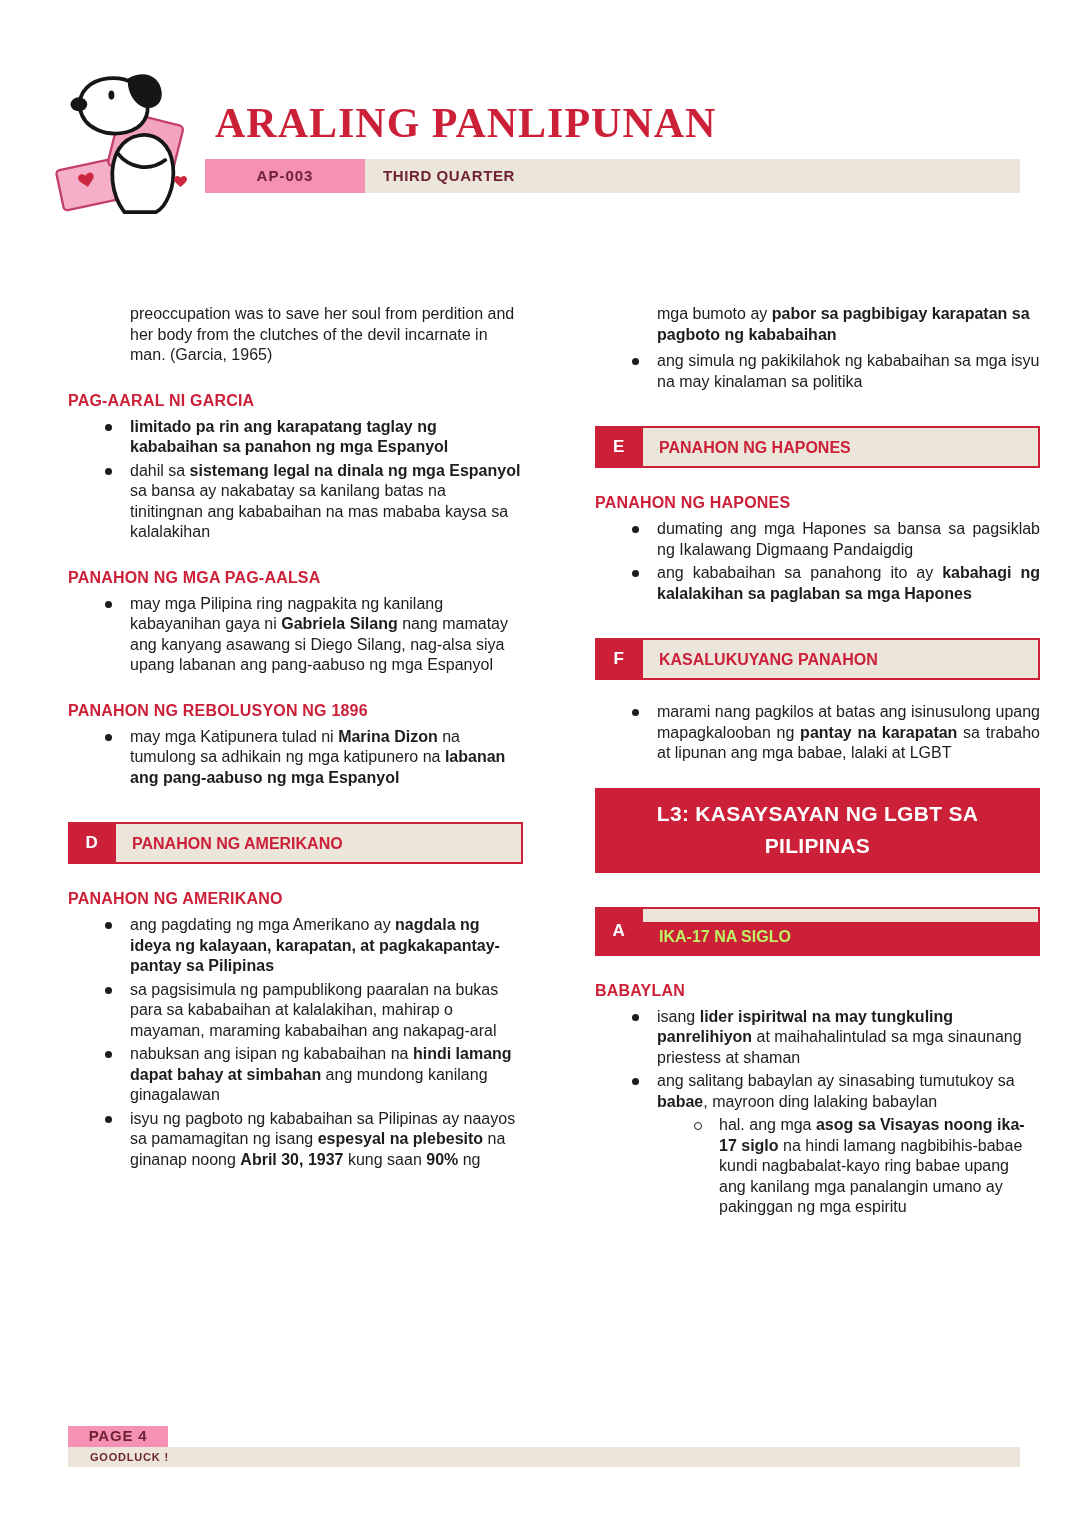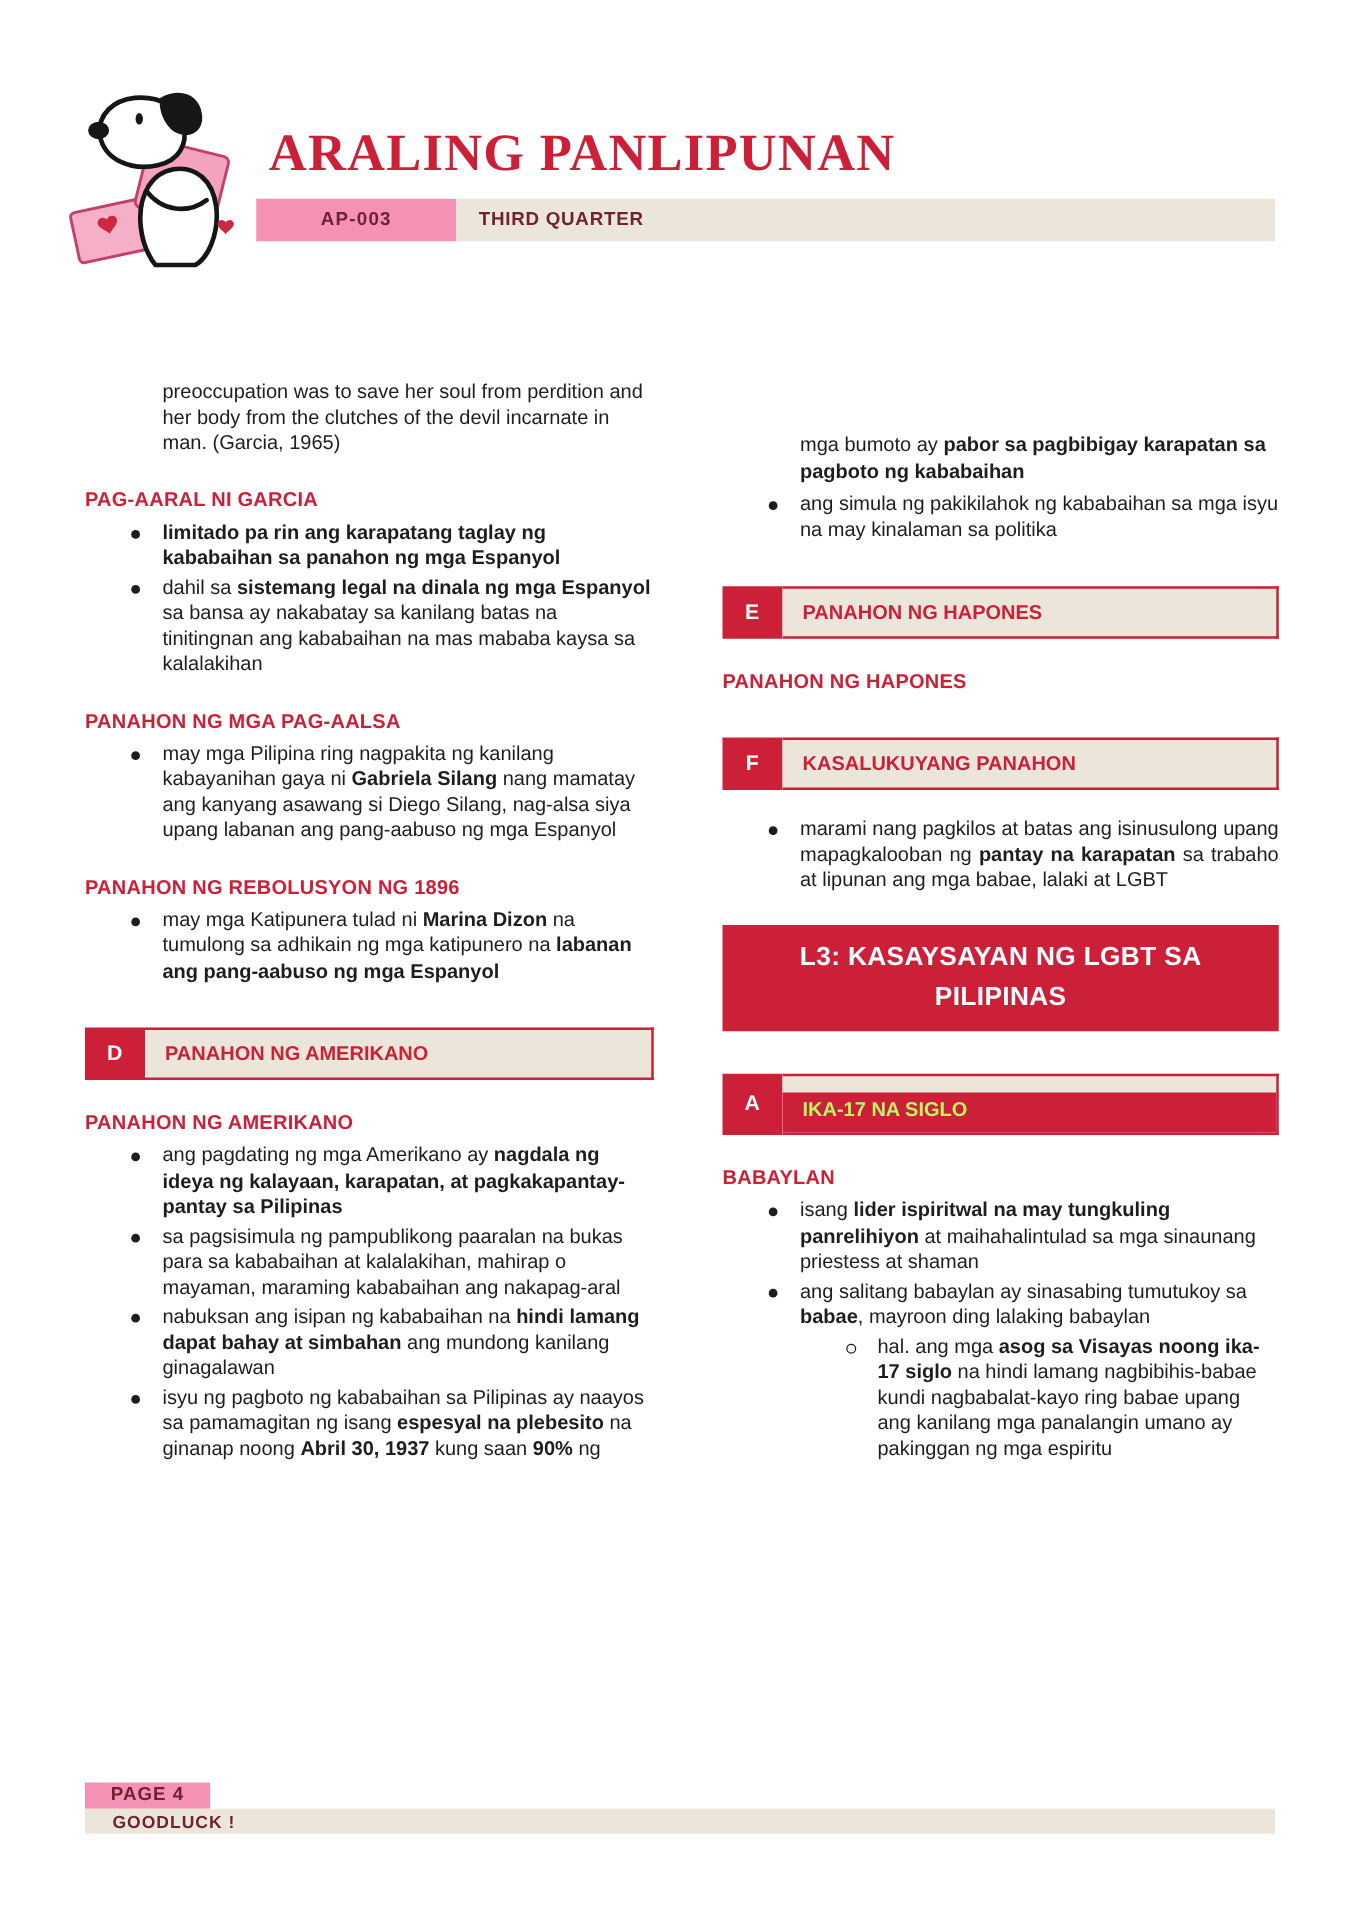--- a/index.html
+++ b/index.html
@@ -31,21 +31,21 @@
     width:160px;background:var(--pink);color:var(--badge-text);
     font-weight:bold;font-size:15px;letter-spacing:1px;
     display:flex;align-items:center;justify-content:center;
   }
   .badge-beige{
     flex:1;background:var(--beige);color:var(--badge-text);
     font-weight:bold;font-size:15px;letter-spacing:.6px;
     display:flex;align-items:center;padding-left:18px;
   }
   
-  .columns{display:flex;gap:55px;margin-top:90px;padding:0 57px 0 68px;align-items:flex-end;}
+  .columns{display:flex;gap:72px;margin-top:90px;padding:0 57px 0 68px;align-items:flex-start;}
   .col{width:455px;flex:none;}
   .col.right{width:445px;}
   .para{margin:0 0 6px;}
   .para.indent{margin-left:62px;}
   .heading{color:var(--red);font-weight:bold;font-size:16px;letter-spacing:.2px;margin:24px 0 6px;line-height:21px;}
   .bullets{list-style:none;margin:2px 0 16px;padding:0 0 0 62px;}
   .bullets li{position:relative;margin-bottom:3px;}
   .bullets li::before{
     content:"";position:absolute;left:-25px;top:7px;width:7px;height:7px;
     border-radius:50%;background:var(--body-text);
@@ -73,21 +73,21 @@
     background:var(--red);color:#fff;font-weight:bold;font-size:21px;line-height:1.55;
     text-align:center;padding:10px;margin:24px 0 20px;letter-spacing:.3px;
   }
   
   .footer{position:absolute;left:68px;right:60px;bottom:92px;height:38px;display:flex;flex-direction:column;}
   .footer-page{
     width:100px;background:var(--pink);color:var(--badge-text);font-weight:bold;font-size:15px;
     letter-spacing:.8px;display:flex;align-items:center;justify-content:center;
   }
   .footer-msg{
-    flex:1;background:var(--beige);color:var(--badge-text);font-weight:bold;font-size:14px;
+    flex:1;background:var(--beige);color:var(--badge-text);font-weight:bold;font-size:11px;
     letter-spacing:.8px;display:flex;align-items:center;padding-left:22px;
   }
 </style>
 </head>
 <body>
 
 <div class="page">
 
   <header class="header">
     <div class="mascot">
@@ -164,20 +164,24 @@
         <ul class="bullets">
           <li><span>ang simula ng pakikilahok ng kababaihan sa mga isyu na may kinalaman sa politika</span></li>
         </ul>
         <div class="section-box">
           <div class="section-letter">E</div>
           <div class="section-title">
             <span class="line">PANAHON NG HAPONES</span>
           </div>
         </div>
         <h3 class="heading">PANAHON NG HAPONES</h3>
+        <ul class="bullets">
+          <li class="justify"><span>dumating ang mga Hapones sa bansa sa pagsiklab ng Ikalawang Digmaang Pandaigdig</span></li>
+          <li class="justify"><span>ang kababaihan sa panahong ito ay </span><span class="b">kabahagi ng kalalakihan sa paglaban sa mga Hapones</span></li>
+        </ul>
         <div class="section-box">
           <div class="section-letter">F</div>
           <div class="section-title">
             <span class="line">KASALUKUYANG PANAHON</span>
           </div>
         </div>
         <ul class="bullets">
           <li class="justify"><span>marami nang pagkilos at batas ang isinusulong upang mapagkalooban ng </span><span class="b">pantay na karapatan</span><span> sa trabaho at lipunan ang mga babae, lalaki at LGBT</span></li>
         </ul>
         <div class="banner">

